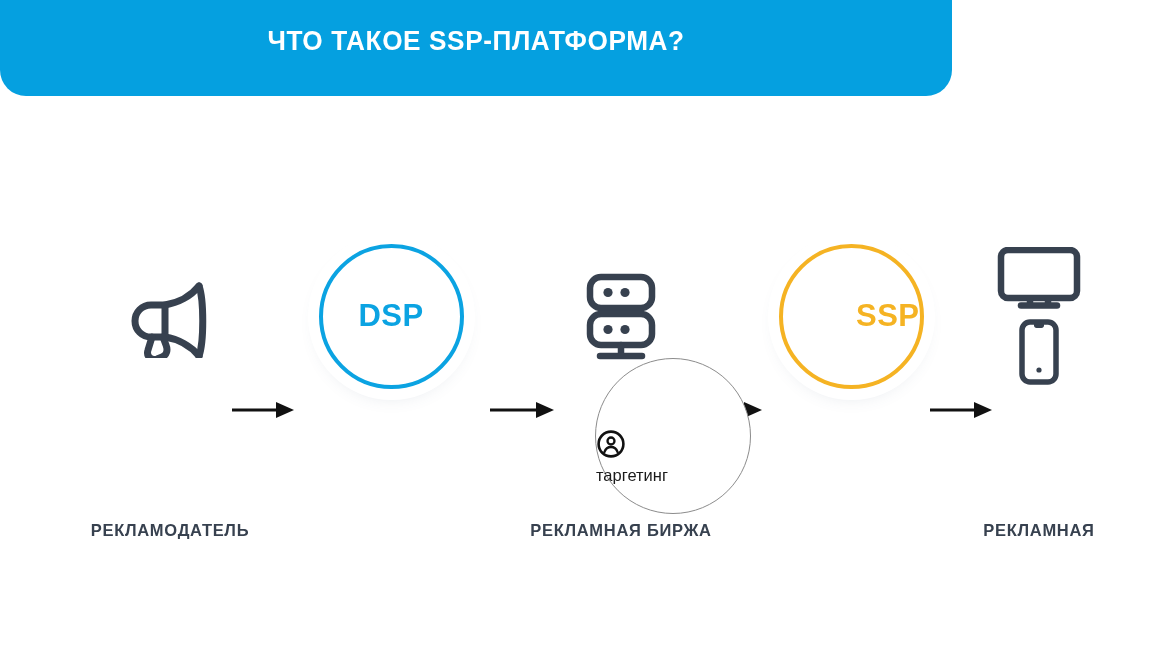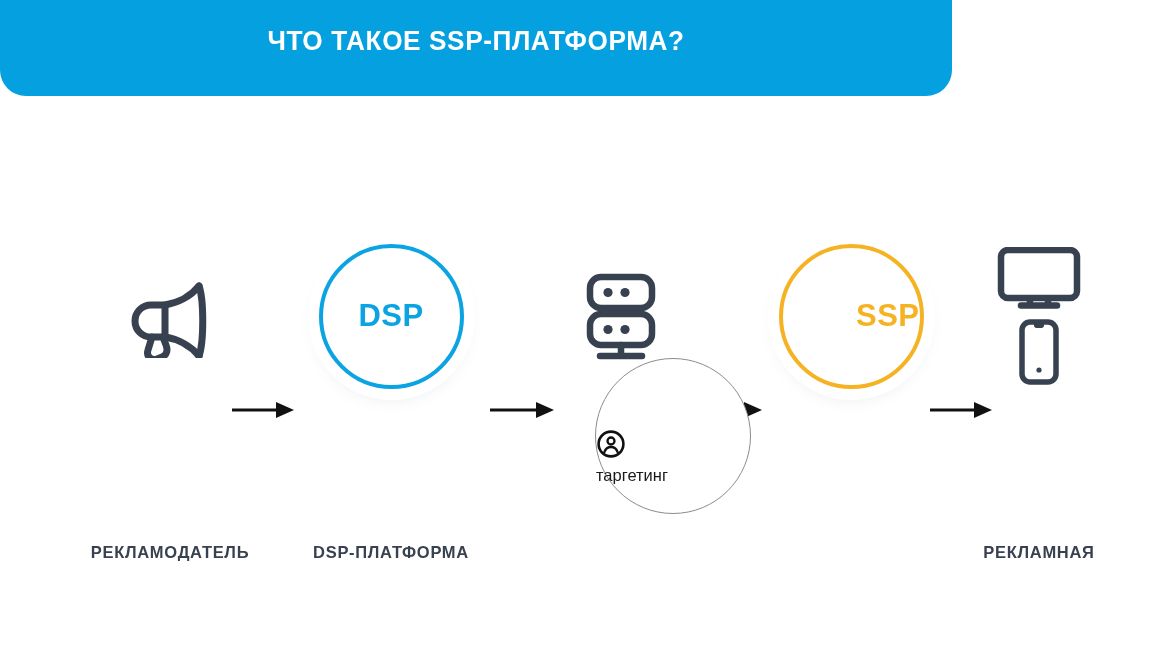--- a/index.html
+++ b/index.html
@@ -64,21 +64,21 @@
     left: 0;
     width: 100%;
     height: 200px;
     display: flex;
     align-items: center;
     justify-content: center;
   }
 
   .stage-label {
     position: absolute;
-    top: 447px;
+    top: 425px;
     left: 0;
     width: 100%;
     text-align: center;
     color: #37414F;
     font-size: 16.5px;
     font-weight: bold;
     letter-spacing: 0.7px;
     white-space: nowrap;
   }
 
@@ -211,21 +211,20 @@
     </div>
 
     <div class="icon-slot">
       <div class="platform-circle-wrap">
         <div class="platform-circle blue">
           <span class="platform-text blue">DSP</span>
         </div>
       </div>
     </div>
 
-    <div class="stage-label">DSP-ПЛАТФОРМА</div>
   </div>
 
   <div class="arrow" id="arrow-2">
     <svg width="64" height="18" viewBox="0 0 64 18">
       <path d="M0 9 L50 9" stroke="#111111" stroke-width="3"></path>
       <path d="M46 1 L64 9 L46 17 Z" fill="#111111"></path>
     </svg>
   </div>
 
   <div class="stage" id="stage-exchange">
@@ -236,20 +235,21 @@
           <circle cx="30" cy="21.5" r="4.6" fill="#37414F"></circle>
           <circle cx="47" cy="21.5" r="4.6" fill="#37414F"></circle>
           <rect x="12" y="43" width="62" height="31" rx="11" stroke="#37414F" stroke-width="6.5" fill="none"></rect>
           <circle cx="30" cy="58.5" r="4.6" fill="#37414F"></circle>
           <circle cx="47" cy="58.5" r="4.6" fill="#37414F"></circle>
           <path d="M43 74 L43 82" stroke="#37414F" stroke-width="6.5" stroke-linecap="round"></path>
           <path d="M22 85 L64 85" stroke="#37414F" stroke-width="6.5" stroke-linecap="round"></path>
         </svg>
       </span>
     </div>
+    <div class="stage-label">РЕКЛАМНАЯ БИРЖА</div>
   </div>
 
   <div class="arrow" id="arrow-3">
     <svg width="64" height="18" viewBox="0 0 64 18">
       <path d="M0 9 L50 9" stroke="#111111" stroke-width="3"></path>
       <path d="M46 1 L64 9 L46 17 Z" fill="#111111"></path>
     </svg>
   </div>
 
   <div class="stage" id="stage-ssp">

